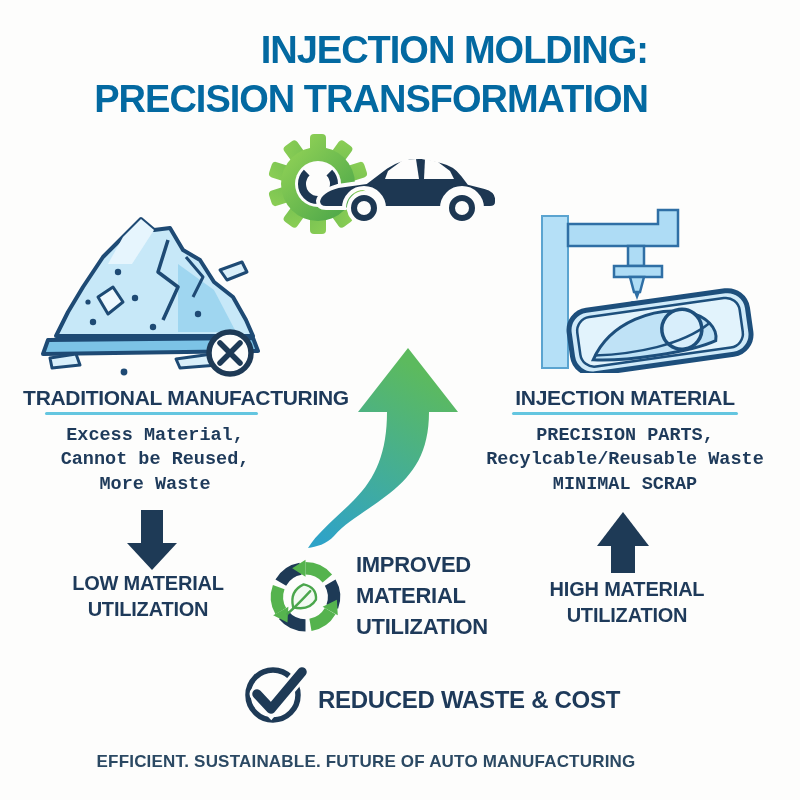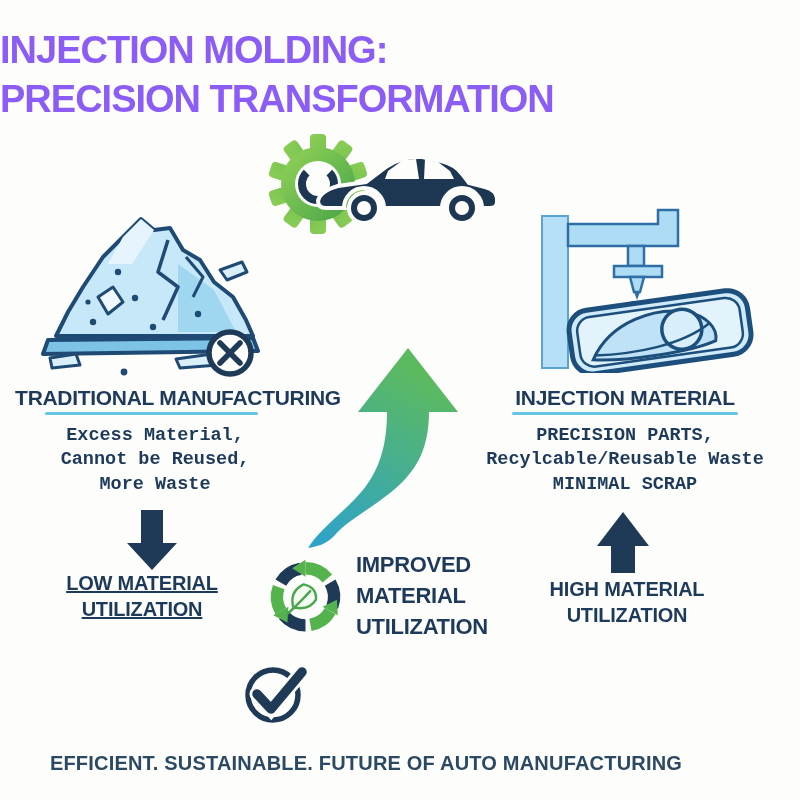--- a/index.html
+++ b/index.html
@@ -1,23 +1,23 @@
 <!DOCTYPE html>
 <html><head>
 <meta charset="utf-8">
 <style>
   * { margin:0; padding:0; box-sizing:border-box; }
   html,body { width:800px; height:800px; }
   body { font-family:"Liberation Sans", sans-serif; background:#fdfdfc; }
   .canvas { position:relative; width:800px; height:800px; background:#fdfdfc; overflow:hidden; }
   .abs { position:absolute; }
   .title {
-    top:26px; left:0; width:648px; text-align:left;
+    top:26px; left:0; width:648px; text-align:right;
     font-size:38px; font-weight:700; line-height:1.28; letter-spacing:-1px;
-    color:#8b5cf6;
+    color:#0369a1;
   }
   .col-heading {
     font-size:21px; font-weight:700; letter-spacing:-0.3px; color:#1e3a5a;
     text-align:center; white-space:nowrap;
   }
   .underline { height:3px; background:#64c6e0; border-radius:2px; }
   .body-text {
     font-size:18.5px; font-weight:700; color:#1e3a5a; text-align:center; line-height:1.32;font-family:Liberation Mono, monospace;
   }
   .result-text {
@@ -26,21 +26,21 @@
   }
   .improved-text {
     font-size:22px; font-weight:700; color:#1e3a5a; text-align:left; line-height:1.42;
     letter-spacing:-0.3px;
   }
   .benefit-text {
     font-size:24px; font-weight:700; color:#1e3a5a; letter-spacing:-0.3px; white-space:nowrap;
   }
   .footer-text {
     top:752px; left:0; width:732px; text-align:center;
-    font-size:20px; font-weight:700; color:#2b4963; letter-spacing:0.2px;
+    font-size:17px; font-weight:700; color:#2b4963; letter-spacing:0.2px;
   }
   svg { display:block; }
 </style>
 </head>
 <body>
 
 <div class="canvas">
 
   <div class="abs title">
     <div>INJECTION MOLDING:</div>
@@ -106,34 +106,34 @@
           <circle cx="60" cy="100" r="2.6"></circle>
         <circle cx="96" cy="170" r="3.4"></circle>
       </g>
     </g>
     <g>
       <circle cx="202" cy="151" r="21" fill="#fdfdfc" stroke="#1e3a56" stroke-width="5.5"></circle>
       <path d="M192,141 L212,161 M212,141 L192,161" stroke="#1e3a56" stroke-width="5.5" stroke-linecap="round"></path>
     </g>
   </svg>
 
-  <div class="abs col-heading" style="left:8px; top:386px; width:340px;">TRADITIONAL MANUFACTURING</div>
+  <div class="abs col-heading" style="left:16px; top:386px; width:340px;">TRADITIONAL MANUFACTURING</div>
   <div class="abs underline" style="left:45px; top:412px; width:213px;"></div>
   <div class="abs body-text" style="left:30px; top:424px; width:250px;">
     <div>Excess Material,</div>
     <div>Cannot be Reused,</div>
     <div>More Waste</div>
   </div>
 
   <svg class="abs" style="left:118px; top:508px;" width="68" height="64" viewBox="0 0 68 64">
     <rect x="23" y="2" width="22" height="34" fill="#1e3a56"></rect>
     <polygon points="9,35 59,35 34,62" fill="#1e3a56"></polygon>
   </svg>
 
-  <div class="abs result-text" style="left:42px; top:570px; width:200px;text-decoration:underline;">
+  <div class="abs result-text" style="left:48px; top:570px; width:200px;">
     <div>LOW MATERIAL</div>
     <div>UTILIZATION</div>
   </div>
 
   <svg class="abs" style="left:300px; top:340px;" width="160" height="212" viewBox="0 0 160 212">
     <defs>
       <linearGradient id="growGrad" gradientUnits="userSpaceOnUse" x1="20" y1="200" x2="120" y2="30">
         <stop offset="0" stop-color="#2fa3c7"></stop>
           <stop offset="1" stop-color="#5cba5e"></stop>
       </linearGradient>
@@ -209,16 +209,17 @@
     <div>HIGH MATERIAL</div>
     <div>UTILIZATION</div>
   </div>
 
   <svg class="abs" style="left:243px; top:662px;" width="66" height="62" viewBox="0 0 66 62">
     <circle cx="30" cy="33" r="25" fill="none" stroke="#1e3a56" stroke-width="5.5"></circle>
     <path d="M14,32 L28,47 L59,10" fill="none" stroke="#fdfdfc" stroke-width="15" stroke-linecap="round"></path>
     <path d="M14,32 L28,47 L59,10" fill="none" stroke="#1e3a56" stroke-width="9.5" stroke-linecap="round" stroke-linejoin="round"></path>
   </svg>
 
+  <div class="abs benefit-text" style="left:318px; top:686px;">REDUCED WASTE &amp; COST</div>
 
   <div class="abs footer-text">EFFICIENT. SUSTAINABLE. FUTURE OF AUTO MANUFACTURING</div>
 
 </div>
 
 </body></html>

